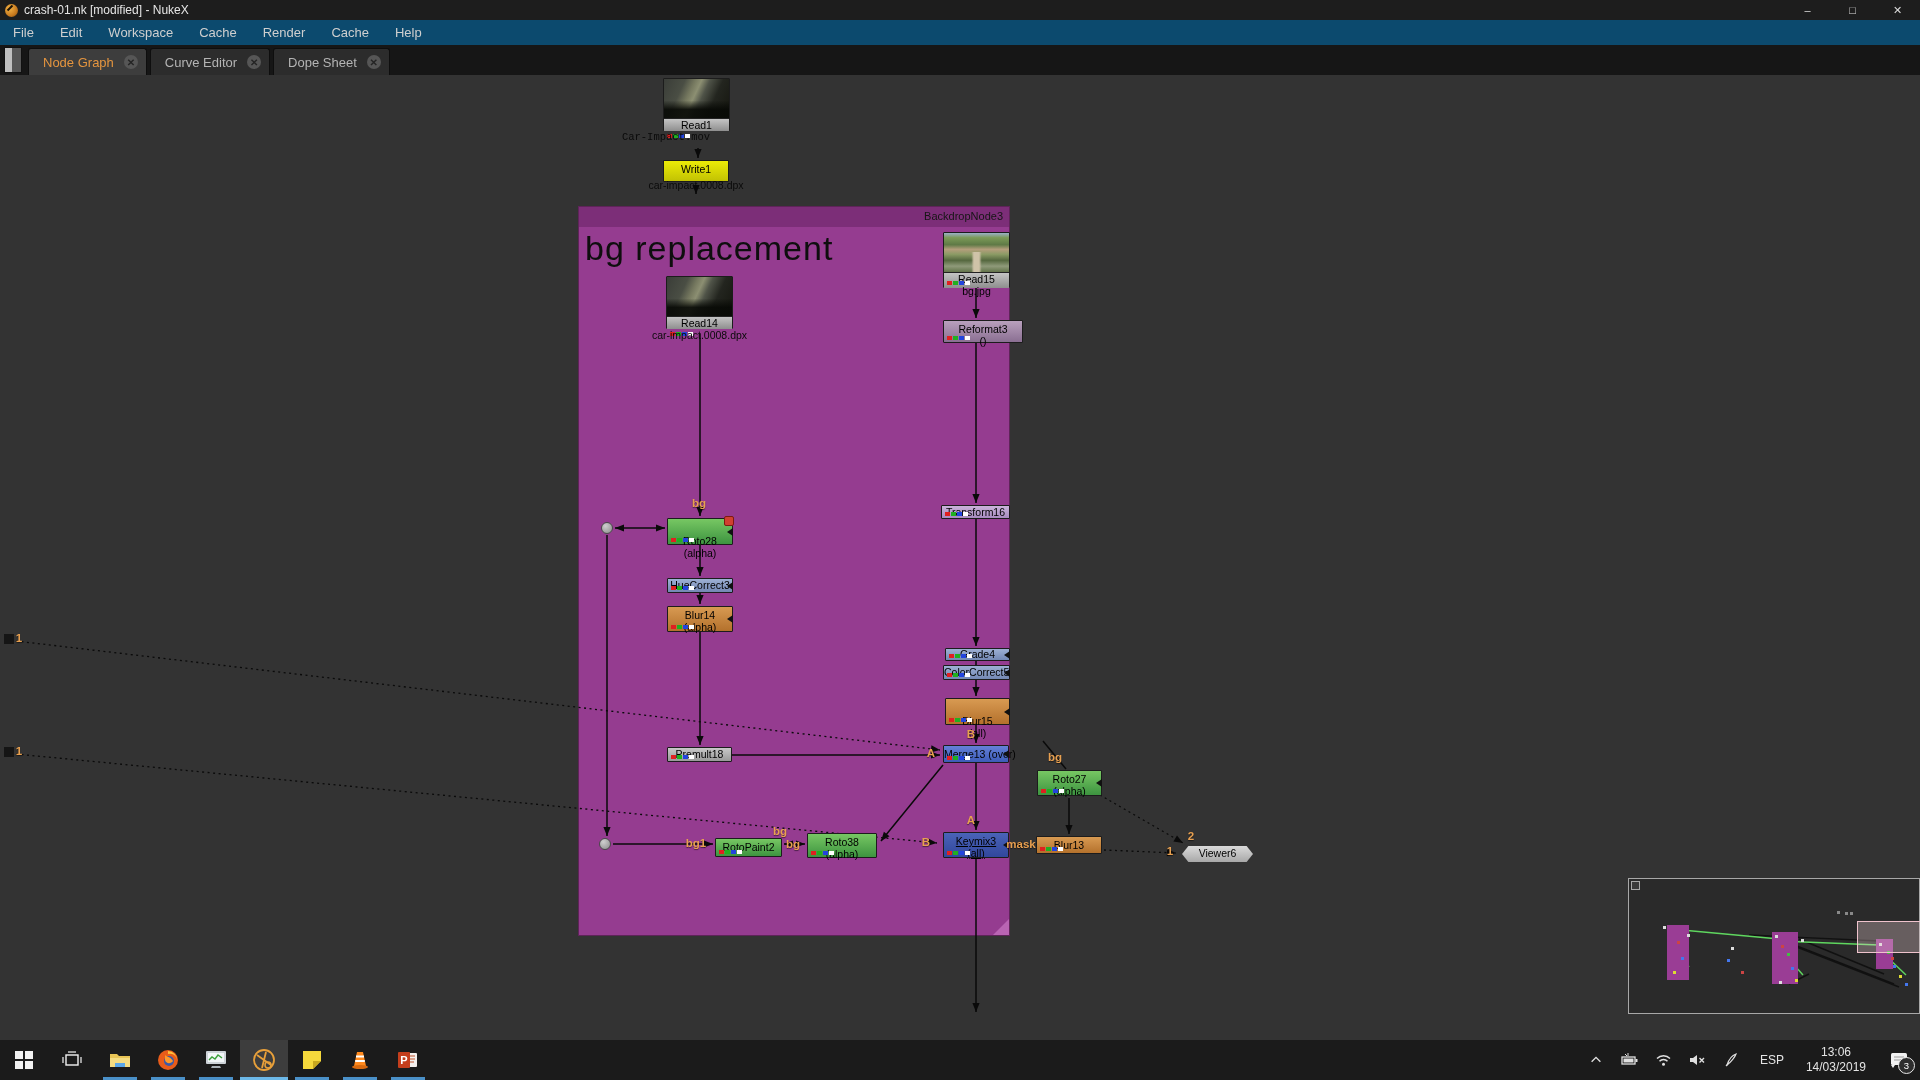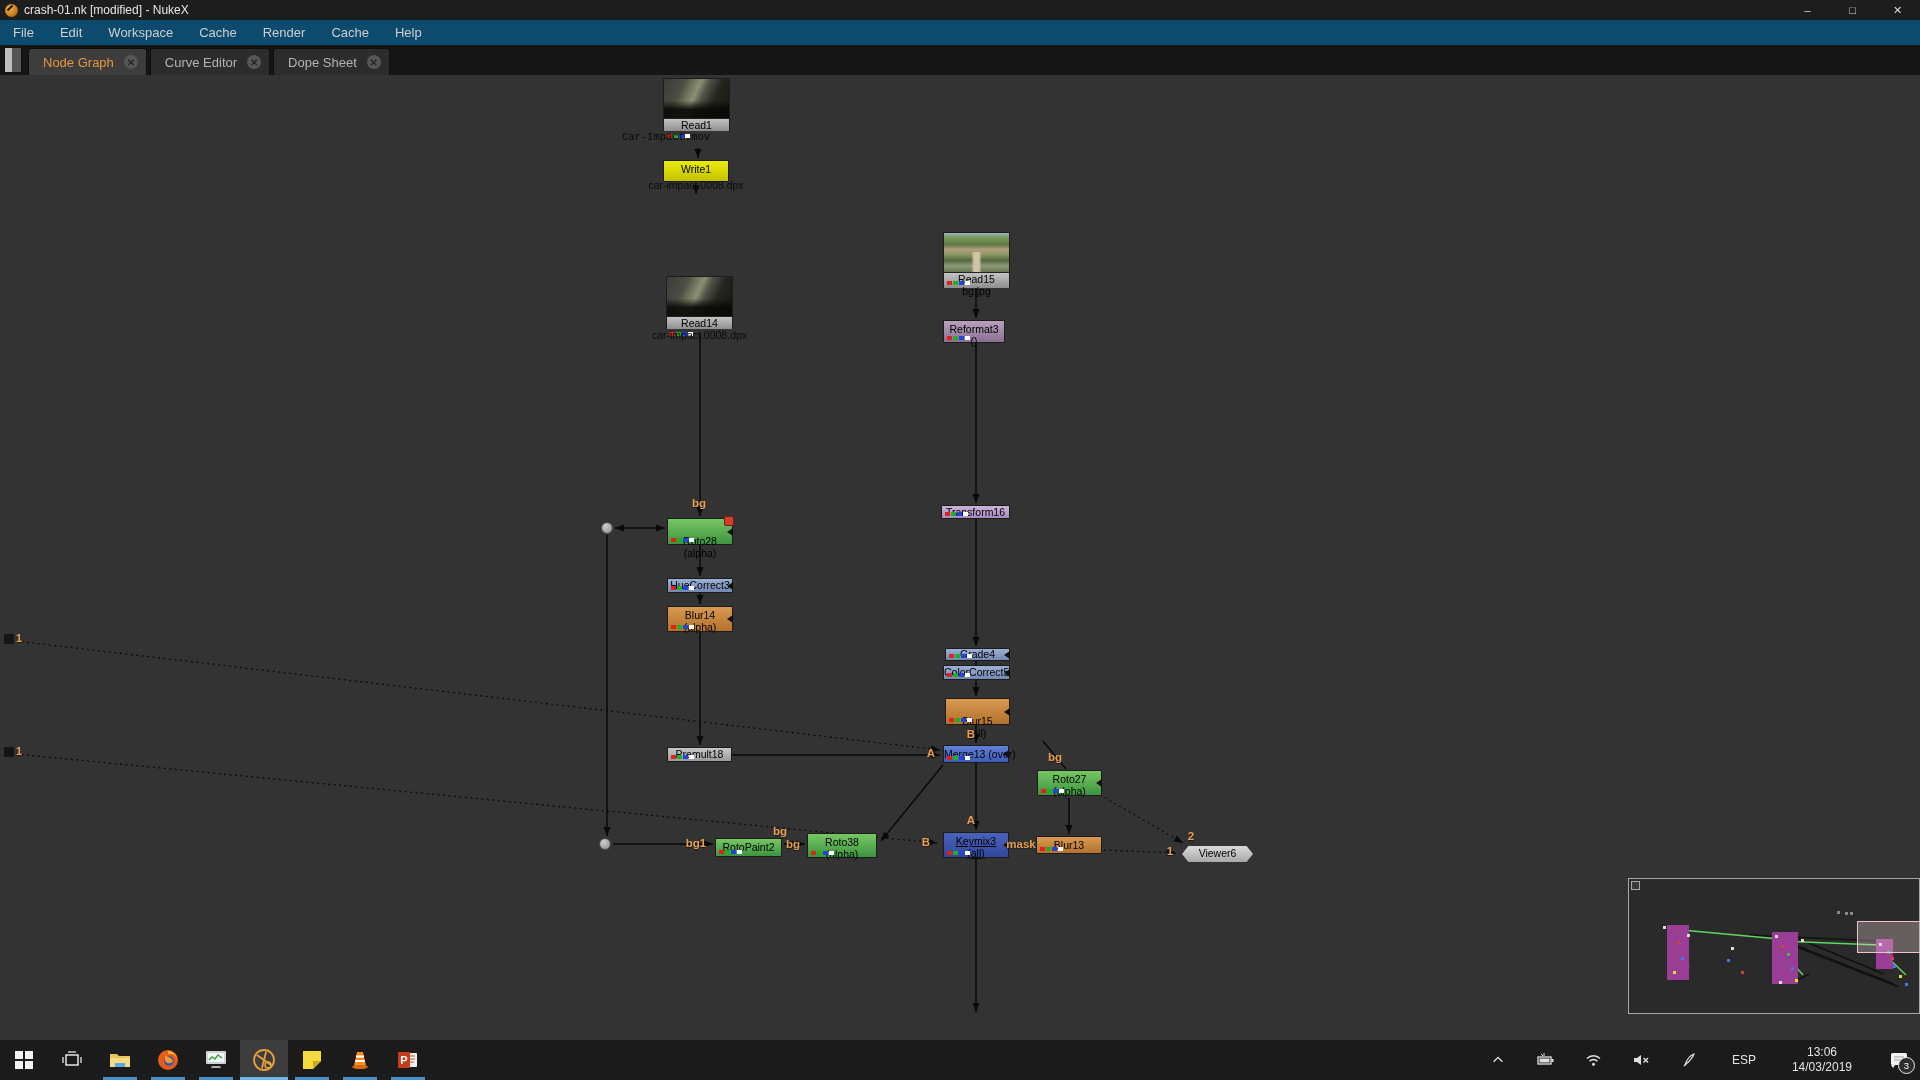--- a/index.html
+++ b/index.html
@@ -76,21 +76,21 @@
   #minimap .mm-bd{position:absolute;background:#9a3d95;}
   #minimap .mm-view{position:absolute;border:1px solid #efc3cd;background:rgba(244,214,220,.30);}
   #minimap svg{position:absolute;left:0;top:0;}
   #minimap .mm-dot{position:absolute;width:3px;height:3px;}
   
   #taskbar{position:absolute;left:0;top:1040px;width:1920px;height:40px;background:#1b1b1b;z-index:30;display:flex;}
   .tb-app{width:48px;height:40px;display:flex;align-items:center;justify-content:center;position:relative;}
   .tb-app.active{background:#3d3d3d;}
   .tb-underline{position:absolute;bottom:0;left:50%;transform:translateX(-50%);width:34px;height:3px;background:#4a90c8;}
   .tb-app.active .tb-underline{width:48px;background:#6cb8e8;}
-  #tray{margin-left:auto;display:flex;align-items:center;gap:24px;padding-right:4px;color:#e4e4e4;}
+  #tray{margin-left:auto;display:flex;align-items:center;gap:10px;padding-right:4px;color:#e4e4e4;}
   .tray-ic{width:24px;height:30px;display:flex;align-items:center;justify-content:center;}
   #tray-lang{font-size:12px;padding:0 6px;}
   #tray-clock{font-size:12px;text-align:center;line-height:15px;padding:0 6px;}
   #tray-notif{position:relative;width:34px;height:30px;display:flex;align-items:center;justify-content:center;}
   #notif-badge{position:absolute;right:1px;bottom:1px;width:15px;height:15px;border-radius:50%;
     background:#2d2d2d;border:1px solid #e8e8e8;color:#fff;font-size:9.5px;display:flex;align-items:center;justify-content:center;}
 </style>
 </head>
 <body>
 
@@ -124,20 +124,25 @@
       <span>Curve Editor</span>
       <span class="tab-close">✕</span>
     </div>
     <div class="tab">
       <span>Dope Sheet</span>
       <span class="tab-close">✕</span>
     </div>
   </div>
 
 <div id="canvas">
+  <div id="backdrop" style="left: 578px; top: 131px; width: 430px; height: 728px;">
+    <div class="bd-head">BackdropNode3</div>
+    <div class="bd-title">bg replacement</div>
+    <div class="bd-resize"></div>
+  </div>
   <svg id="edges">
       <line x1="698" y1="73" x2="698" y2="83" stroke="#0a0a0a" stroke-width="1.5"></line>
       <polygon points="698,83 701.6,74 694.4,74" fill="#0a0a0a"></polygon>
       <line x1="696" y1="111" x2="696" y2="119" stroke="#0a0a0a" stroke-width="1.5"></line>
       <polygon points="696,119 699.6,110 692.4,110" fill="#0a0a0a"></polygon>
       <line x1="700" y1="259" x2="700" y2="441" stroke="#0a0a0a" stroke-width="1.5"></line>
       <polygon points="700,441 703.6,432 696.4,432" fill="#0a0a0a"></polygon>
       <line x1="700" y1="470" x2="700" y2="501" stroke="#0a0a0a" stroke-width="1.5"></line>
       <polygon points="700,501 703.6,492 696.4,492" fill="#0a0a0a"></polygon>
       <line x1="700" y1="518" x2="700" y2="529" stroke="#0a0a0a" stroke-width="1.5"></line>
@@ -269,21 +274,21 @@
         <div class="nm">Read15</div>
         <div class="nm">bg.jpg</div>
       </div>
       <div class="chips">
         <i style="background: rgb(224, 32, 32);"></i>
         <i style="background: rgb(32, 176, 32);"></i>
         <i style="background: rgb(34, 68, 221);"></i>
         <i style="background: rgb(255, 255, 255);"></i>
       </div>
     </div>
-    <div class="node reformat" style="left: 943px; top: 245px; width: 62px; height: 23px; padding-top: 2px;">
+    <div class="node reformat" style="left: 943px; top: 245px; width: 80px; height: 23px; padding-top: 2px;">
       <div class="nm">Reformat3</div>
       <div class="nm">()</div>
       <div class="chips">
         <i style="background: rgb(224, 32, 32);"></i>
         <i style="background: rgb(32, 176, 32);"></i>
         <i style="background: rgb(34, 68, 221);"></i>
         <i style="background: rgb(255, 255, 255);"></i>
       </div>
     </div>
     <div class="node transform" style="left: 941px; top: 430px; width: 69px; height: 14px; line-height: 12px;">

